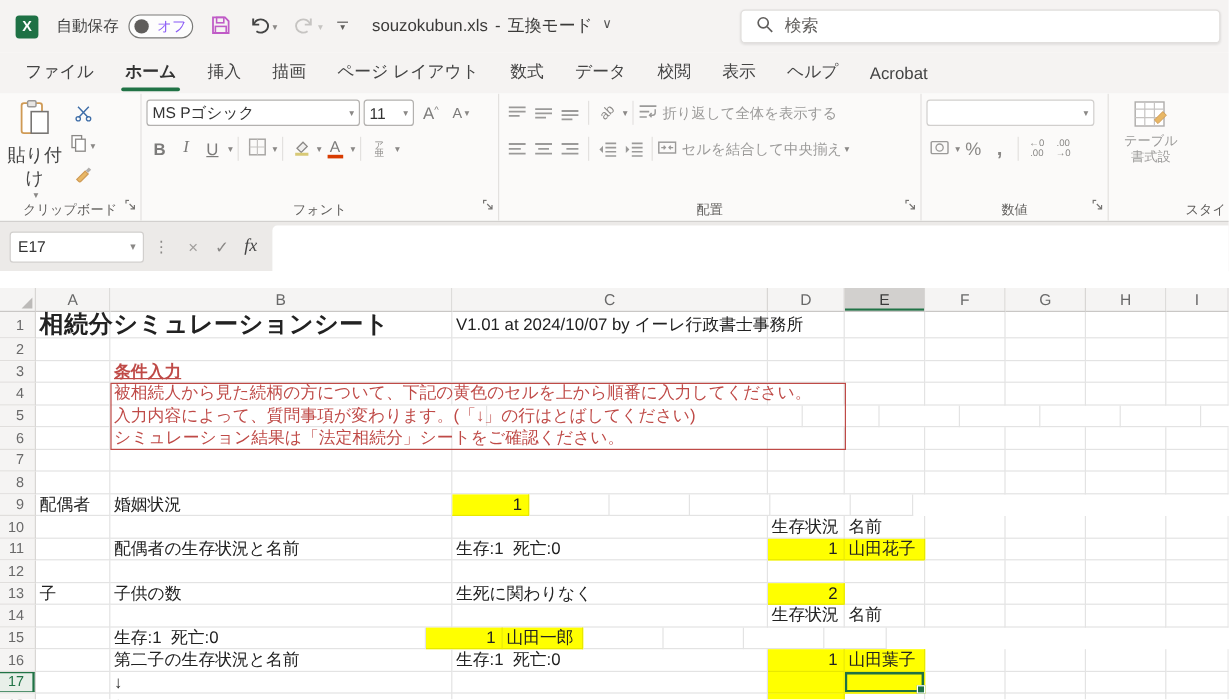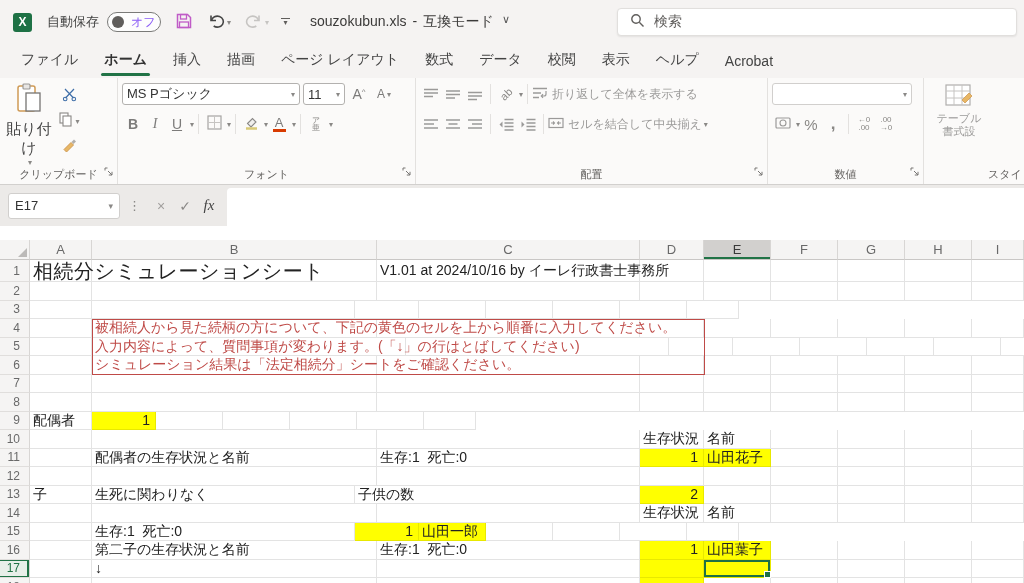--- a/index.html
+++ b/index.html
@@ -100,21 +100,21 @@
   .colhead { height:20px; background:#f5f4f3; border-right:1px solid #d8d6d4; border-bottom:1px solid #c9c7c5;
     font-size:13px; color:#696969; display:flex; align-items:center; justify-content:center; flex:none; }
   .colhead.sel { background:#d2d0ce; box-shadow:inset 0 -2px 0 #217346; color:#3a3a3a; }
   .row { display:flex; height:18.5px; }
   .rowhead { width:30px; background:#f5f4f3; border-right:1px solid #d8d6d4; border-bottom:1px solid #e0dedc;
     font-size:12px; color:#696969; display:flex; align-items:center; justify-content:flex-end; padding-right:9px; flex:none; }
   .rowhead.sel { background:#e8efe9; color:#217346; box-shadow:inset -2px 0 0 #217346, inset 0 1px 0 #217346, inset 0 -1px 0 #217346; }
   .cell { position:relative; border-right:1px solid #e3e3e3; border-bottom:1px solid #e3e3e3;
     font-size:14px; color:#222; display:flex; align-items:center; padding:0 3px; flex:none; overflow:visible; }
   .cellText { position:relative; z-index:3; white-space:pre; line-height:17px; }
-  .c-title { font-weight:normal; font-size:20px; letter-spacing:.5px; }
+  .c-title { font-weight:bold; font-size:20px; letter-spacing:.5px; }
   .c-title .cellText { line-height:22px; }
   .c-red { color:#bf4a47; }
   .c-under { text-decoration:underline; font-weight:600; color:#bf4a47; }
   .c-yellow { background:#ffff00; border-right-color:#e8e800; border-bottom-color:#e8e800; }
   .c-num { justify-content:flex-end; padding-right:5px; }
   .c-selected { box-shadow:inset 0 0 0 2px #1f7145; z-index:4; }
   .c-selected::after { content:""; position:absolute; right:-1px; bottom:-1px; width:5px; height:5px;
     background:#1f7145; border:1px solid #fff; z-index:5; }
   .red-box { position:absolute; left:92px; top:79px; width:613px; height:56px;
     border:1px solid #bf4a47; z-index:6; pointer-events:none; }
@@ -480,21 +480,21 @@
         <div class="colhead" style="width: 67px;">H</div>
         <div class="colhead" style="width: 52px;">I</div>
       </div>
       <div class="row" style="height: 22px;">
         <div class="rowhead">1</div>
         <div class="cell c-title" style="width: 62px;">
           <span class="cellText">相続分シミュレーションシート</span>
         </div>
         <div class="cell" style="width: 285px;"></div>
         <div class="cell" style="width: 263px;">
-          <span class="cellText">V1.01 at 2024/10/16 by イーレ行政書士事務所</span>
+          <span class="cellText">V1.01 at 2024/10/07 by イーレ行政書士事務所</span>
         </div>
         <div class="cell" style="width: 64px;"></div>
         <div class="cell" style="width: 67px;"></div>
         <div class="cell" style="width: 67px;"></div>
         <div class="cell" style="width: 67px;"></div>
         <div class="cell" style="width: 67px;"></div>
         <div class="cell" style="width: 52px;"></div>
       </div>
       <div class="row">
         <div class="rowhead">2</div>
@@ -504,20 +504,23 @@
         <div class="cell" style="width: 64px;"></div>
         <div class="cell" style="width: 67px;"></div>
         <div class="cell" style="width: 67px;"></div>
         <div class="cell" style="width: 67px;"></div>
         <div class="cell" style="width: 67px;"></div>
         <div class="cell" style="width: 52px;"></div>
       </div>
       <div class="row">
         <div class="rowhead">3</div>
         <div class="cell" style="width: 62px;"></div>
+        <div class="cell c-under" style="width: 285px;">
+          <span class="cellText">条件入力</span>
+        </div>
         <div class="cell" style="width: 263px;"></div>
         <div class="cell" style="width: 64px;"></div>
         <div class="cell" style="width: 67px;"></div>
         <div class="cell" style="width: 67px;"></div>
         <div class="cell" style="width: 67px;"></div>
         <div class="cell" style="width: 67px;"></div>
         <div class="cell" style="width: 52px;"></div>
       </div>
       <div class="row">
         <div class="rowhead">4</div>
@@ -583,20 +586,23 @@
         <div class="cell" style="width: 67px;"></div>
         <div class="cell" style="width: 67px;"></div>
         <div class="cell" style="width: 67px;"></div>
         <div class="cell" style="width: 52px;"></div>
       </div>
       <div class="row">
         <div class="rowhead">9</div>
         <div class="cell" style="width: 62px;">
           <span class="cellText">配偶者</span>
         </div>
+        <div class="cell" style="width: 285px;">
+          <span class="cellText">婚姻状況</span>
+        </div>
         <div class="cell c-yellow c-num" style="width: 64px;">
           <span class="cellText">1</span>
         </div>
         <div class="cell" style="width: 67px;"></div>
         <div class="cell" style="width: 67px;"></div>
         <div class="cell" style="width: 67px;"></div>
         <div class="cell" style="width: 67px;"></div>
         <div class="cell" style="width: 52px;"></div>
       </div>
       <div class="row">
@@ -645,26 +651,26 @@
         <div class="cell" style="width: 67px;"></div>
         <div class="cell" style="width: 67px;"></div>
         <div class="cell" style="width: 67px;"></div>
         <div class="cell" style="width: 52px;"></div>
       </div>
       <div class="row">
         <div class="rowhead">13</div>
         <div class="cell" style="width: 62px;">
           <span class="cellText">子</span>
         </div>
+        <div class="cell" style="width: 285px;">
+          <span class="cellText">子供の数</span>
+        </div>
         <div class="cell" style="width: 263px;">
           <span class="cellText">生死に関わりなく</span>
         </div>
-        <div class="cell" style="width: 285px;">
-          <span class="cellText">子供の数</span>
-        </div>
         <div class="cell c-yellow c-num" style="width: 64px;">
           <span class="cellText">2</span>
         </div>
         <div class="cell" style="width: 67px;"></div>
         <div class="cell" style="width: 67px;"></div>
         <div class="cell" style="width: 67px;"></div>
         <div class="cell" style="width: 67px;"></div>
         <div class="cell" style="width: 52px;"></div>
       </div>
       <div class="row">

